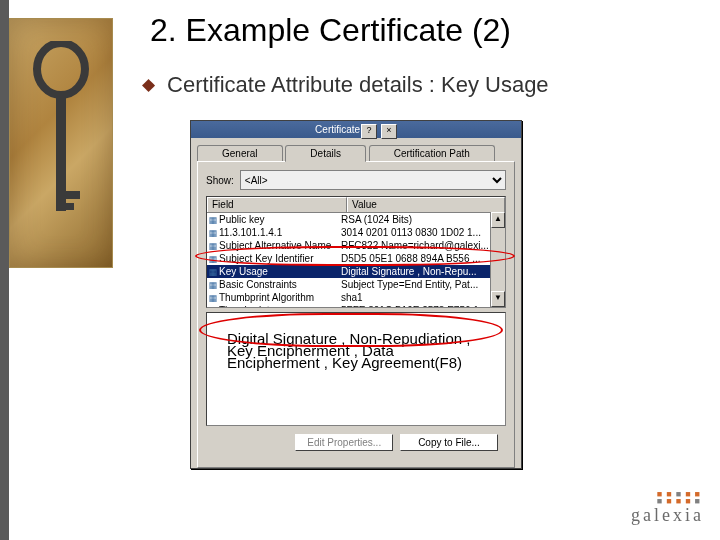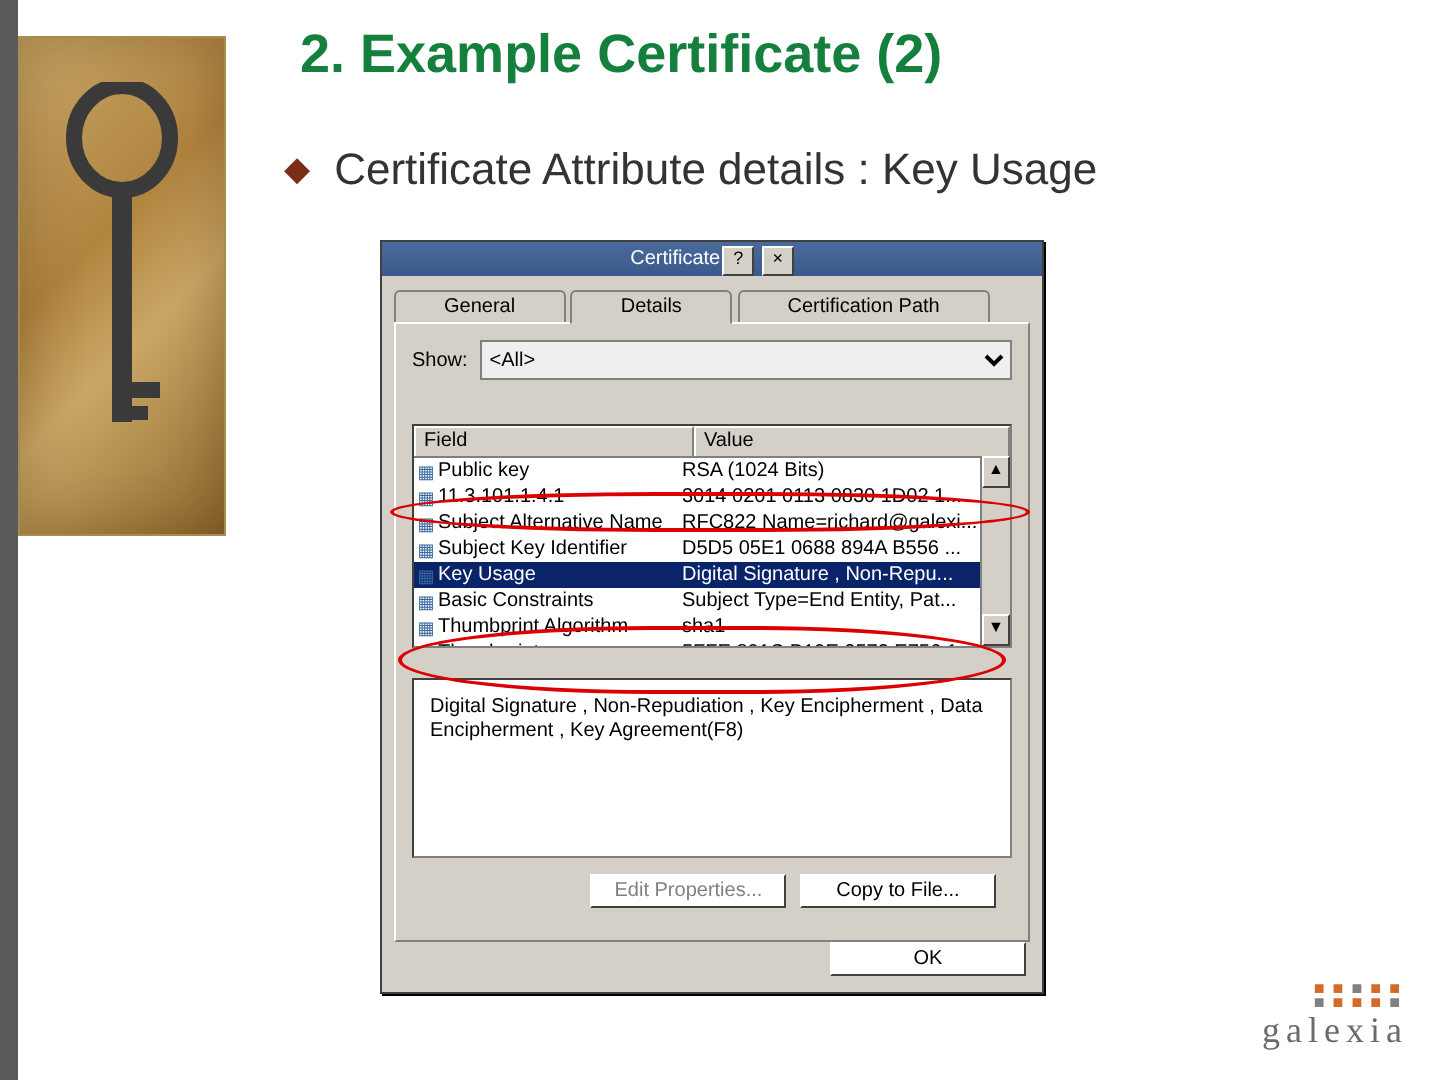--- a/index.html
+++ b/index.html
@@ -1,54 +1,54 @@
 <!DOCTYPE html>
 <html><head>
 <meta charset="utf-8">
 <style>
   html,body{margin:0;padding:0;width:720px;height:540px;background:#fff;font-family:Arial,Helvetica,sans-serif;overflow:hidden}
   .slide{position:relative;width:720px;height:540px}
   .stripe{position:absolute;left:0;top:0;width:9px;height:100%;background:#5a5a5a}
   .keyimg{position:absolute;left:9px;top:18px;width:102px;height:248px;background:linear-gradient(135deg,#c9a868 0%,#b0843f 40%,#caa765 60%,#8e6a2e 100%);border:1px solid #a78b4f;box-shadow:inset 0 0 30px rgba(60,30,0,.3)}
   .keyimg svg{position:absolute;left:16px;top:22px}
-  .title{position:absolute;left:150px;top:12px;font-weight:bold;font-size:27px;color:#15803d;font-family:Verdana,Arial,sans-serif}
+  .title{position:absolute;left:150px;top:12px;font-weight:normal;font-size:32px;color:#000000;font-family:Verdana,Arial,sans-serif}
   .bullet{position:absolute;left:142px;top:72px;font-size:22px;color:#333}
   .bullet .di{color:#7a2e1a;font-size:17px;margin-right:12px;position:relative;top:-2px}
   .pagenum{position:absolute;left:14px;bottom:8px;color:#fff;font-size:13px}
   .logo{position:absolute;right:16px;bottom:14px;text-align:right}
   .logo .dots{letter-spacing:4px;font-size:9px;line-height:7px}
   .logo .dots span{color:#d46a2a}
   .logo .dots .g{color:#808080}
   .logo .name{font-size:18px;color:#6b6b6b;letter-spacing:3px;font-family:Liberation Serif, serif}
 
   
   .dlg{position:absolute;left:190px;top:120px;width:330px;background:#d4d0c8;border:1px solid #404040;font-family:Tahoma,Arial,sans-serif;font-size:10px;color:#000;box-shadow:1px 1px 0 #000}
   .tbar{background:linear-gradient(#4a6a9c,#3a5a8c);color:#fff;height:17px;line-height:17px;padding:0 4px;display:flex;justify-content:center;align-items:center}
   .tbar .btns span{display:inline-block;width:14px;height:13px;background:#d4d0c8;border:1px solid #fff;border-right-color:#404040;border-bottom-color:#404040;color:#000;text-align:center;line-height:11px;font-size:9px;margin-left:1px}
   .tabs{padding:6px 6px 0 6px}
   .tabs span{display:inline-block;padding:2px 24px;border:1px solid #808080;border-bottom:none;background:#d4d0c8;position:relative;top:1px;border-top-left-radius:3px;border-top-right-radius:3px}
   .tabs span.active{background:#d4d0c8;border-bottom:1px solid #d4d0c8;z-index:2}
   .tabpane{margin:0 6px;border:1px solid #808080;border-top-color:#fff;border-left-color:#fff;padding:8px;background:#d4d0c8}
-  .showrow{display:flex;align-items:center;gap:6px;margin-bottom:22px}
+  .showrow{display:flex;align-items:center;gap:6px;margin-bottom:6px}
   .showrow select{font-size:10px;flex:1;height:20px;border:1px solid #808080}
   .listbox{background:#fff;border:1px solid #808080;border-top-color:#404040;border-left-color:#404040;height:110px;overflow:hidden;position:relative}
   .listhdr{display:flex;background:#d4d0c8;border-bottom:1px solid #808080;height:15px}
   .listhdr div{padding:1px 4px;border-right:1px solid #808080;border-top:1px solid #fff;border-left:1px solid #fff;font-size:10px}
   .col-f{width:130px}
   .col-v{flex:1}
   .rows{font-size:10px}
   .rows .r{display:flex;height:13px;align-items:center}
   .rows .r .ic{width:12px;text-align:center;color:#35689e;font-size:9px}
   .rows .r .f{width:122px;white-space:nowrap;overflow:hidden}
   .rows .r .v{flex:1;white-space:nowrap;overflow:hidden}
   .rows .r.sel{background:#0a246a;color:#fff}
   .scrollbar{position:absolute;right:0;top:15px;bottom:0;width:14px;background:#d4d0c8;border-left:1px solid #808080}
   .scrollbar .sbtn{height:14px;background:#d4d0c8;border:1px solid #fff;border-right-color:#404040;border-bottom-color:#404040;text-align:center;font-size:8px;line-height:12px}
   .scrollbar .sbtn.bot{position:absolute;bottom:0;left:0;right:0}
-  .detail{background:#fff;border:1px solid #808080;border-top-color:#404040;border-left-color:#404040;height:72px;margin-top:15px;padding:8px;font-size:10px;line-height:12px;position:relative}
+  .detail{background:#fff;border:1px solid #808080;border-top-color:#404040;border-left-color:#404040;height:72px;margin-top:4px;padding:20px;font-size:15px;line-height:12px;position:relative}
   .dlgbtns{padding:8px;text-align:right}
   .wbtn{display:inline-block;min-width:80px;padding:2px 8px;background:#ffffff;border:1px solid #fff;border-right-color:#404040;border-bottom-color:#404040;font-size:10px;text-align:center;margin-left:4px}
   .wbtn.disabled{color:#808080}
   .okrow{padding:0 8px 8px 0;text-align:right}
 
   .ring{position:absolute;border:2px solid #d00;border-radius:50%/60%;pointer-events:none}
 </style>
 </head>
 <body>
 <div class="slide">
@@ -146,23 +146,20 @@
 
       <div class="detail">
         <span>Digital Signature , Non-Repudiation , Key Encipherment , Data Encipherment , Key Agreement(F8)</span>
       </div>
 
       <div class="dlgbtns">
         <span class="wbtn disabled">Edit Properties...</span>
         <span class="wbtn">Copy to File...</span>
       </div>
     </div>
-    <div class="okrow">
-      <span class="wbtn">OK</span>
-    </div>
 
     <div class="ring" style="left:4px;top:125px;width:316px;height:16px"></div>
     <div class="ring" style="left:8px;top:192px;width:300px;height:30px"></div>
   </div>
 
   <div class="pagenum">9</div>
 
   <div class="logo">
     <div class="dots">
       <span>■</span><span>■</span><span class="g">■</span><span>■</span><span>■</span><br>

